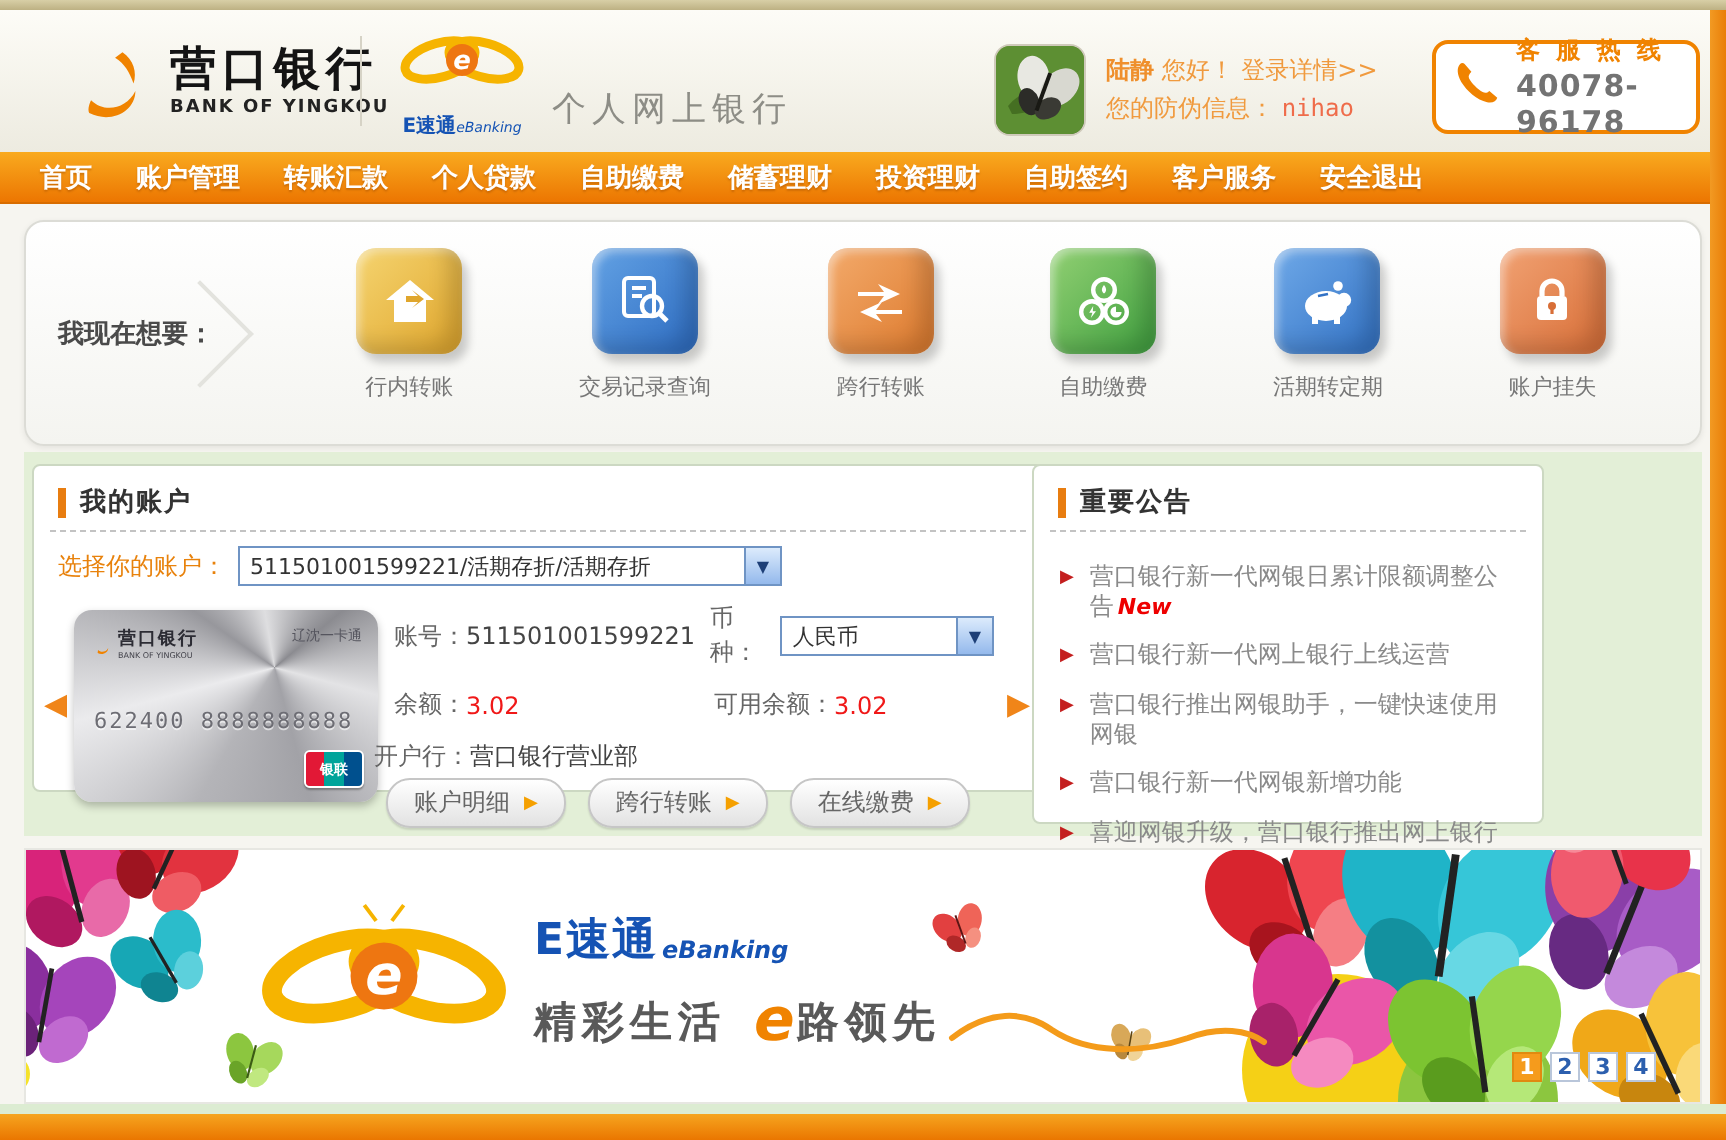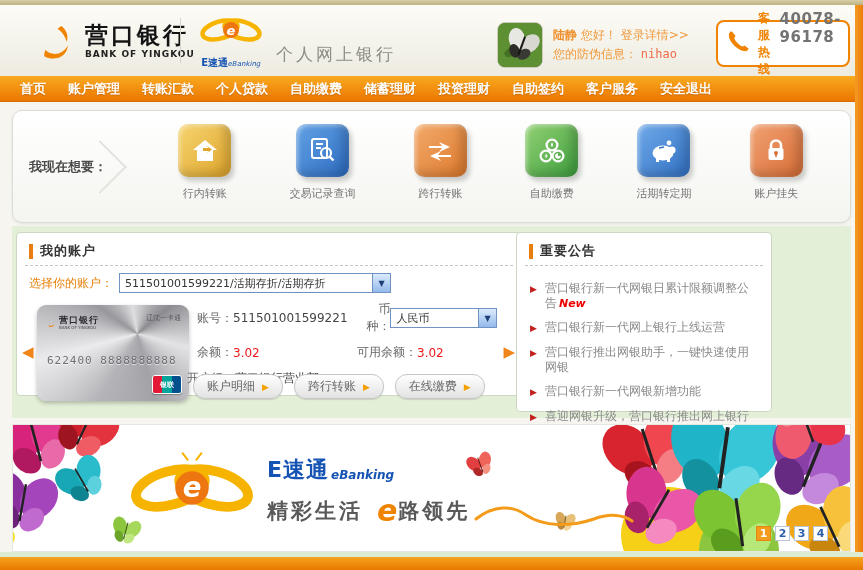--- a/index.html
+++ b/index.html
@@ -28,21 +28,21 @@
   .avatar { width:46px; height:46px; border-radius:8px; overflow:hidden;
             background:linear-gradient(135deg,#6f9b3c,#3c6b22); border:1px solid #cfcabb; }
   .greet-lines { padding-top:4px; font-size:12px; line-height:19px; color:#f09a3e; }
   .greet-name { font-weight:bold; color:#ef8f2c; }
   .greet-link { color:#f09a3e; cursor:pointer; }
   .sec-value { color:#ef6c4a; font-family:"DejaVu Sans Mono","Liberation Mono",monospace; }
 
   .hotline { position:absolute; left:716px; top:15px; width:134px; height:47px;
              background:#fff; border:2px solid #f08300; border-radius:8px;
              display:flex; align-items:center; gap:6px; padding:0 7px; }
-  .hotline-col { display:flex; flex-direction:row; }
+  .hotline-col { display:flex; flex-direction:column; }
   .hotline-label  { font-size:12px; font-weight:bold; color:#f08300; letter-spacing:2px; }
   .hotline-number { font-size:15px; font-weight:bold; color:#737373; letter-spacing:0.5px; }
 
   
   .nav { position:absolute; top:76px; left:0; width:855px; height:26px;
          background:linear-gradient(#f9aa1f,#ec7601); border-bottom:1px solid #d86c00;
          display:flex; align-items:center; padding-left:20px; gap:22px; }
   .nav-item { color:#fff; font-size:13px; font-weight:bold; cursor:pointer; white-space:nowrap; text-shadow:0 1px 1px rgba(150,70,0,.4); }
 
   
@@ -102,29 +102,29 @@
   .card-type { font-size:7px; color:#55555e; }
   .card-number { margin:22px 0 0 10px; font-family:"DejaVu Sans Mono","Liberation Mono",monospace;
                  font-size:11px; color:#6d6d74; letter-spacing:1px; text-shadow:0 1px 0 rgba(255,255,255,.6); }
   .unionpay { position:absolute; right:7px; bottom:7px; width:30px; height:19px; border-radius:3px; overflow:hidden;
               display:flex; border:1px solid #fff; box-shadow:0 1px 1px rgba(0,0,0,.3); }
   .up-red  { flex:1; background:#e21836; }
   .up-teal { flex:1; background:#00a49a; }
   .up-blue { flex:1; background:#00508e; display:flex; align-items:center; justify-content:center; }
   .up-text { position:absolute; left:0; right:0; top:4px; text-align:center; color:#fff; font-size:7px; font-weight:bold; }
 
-  .acct-fields { position:absolute; left:180px; top:4px; width:300px; font-size:12px; color:#666;text-align:right; }
+  .acct-fields { position:absolute; left:180px; top:4px; width:300px; font-size:12px; color:#666; }
   .field-row { display:flex; align-items:center; margin-bottom:9px; }
   .fcell-1 { width:160px; display:flex; align-items:center; }
   .fcell-2 { display:flex; align-items:center; }
   .fval { color:#444; }
   .red  { color:#f01818; }
   .branch-row { margin-left:-10px; }
 
-  .acct-buttons { position:absolute; left:176px; top:77px; display:flex; gap:11px;text-align:right; }
+  .acct-buttons { position:absolute; left:176px; top:92px; display:flex; gap:11px;text-align:right; }
   .pill-btn { display:flex; align-items:center; gap:7px; padding:3px 13px; border:1px solid #c6c6c6;
               border-radius:12px; background:linear-gradient(#ffffff,#e2e2e2); font-size:12px; color:#666;
               cursor:pointer; box-shadow:0 1px 1px rgba(0,0,0,.12); white-space:nowrap; }
   .pill-arrow { color:#f5a000; font-size:9px; }
 
   .announce-list { padding:6px 13px; }
   .announce-item { display:flex; align-items:flex-start; gap:8px; margin:9px 0; cursor:pointer; }
   .bullet { color:#c41f1f; font-size:9px; line-height:16px; }
   .announce-text { font-size:12px; color:#8a8a8a; line-height:15px; }
   .announce-badge { color:#ee0000; font-style:italic; font-weight:bold; font-size:11px; margin-left:2px; }

